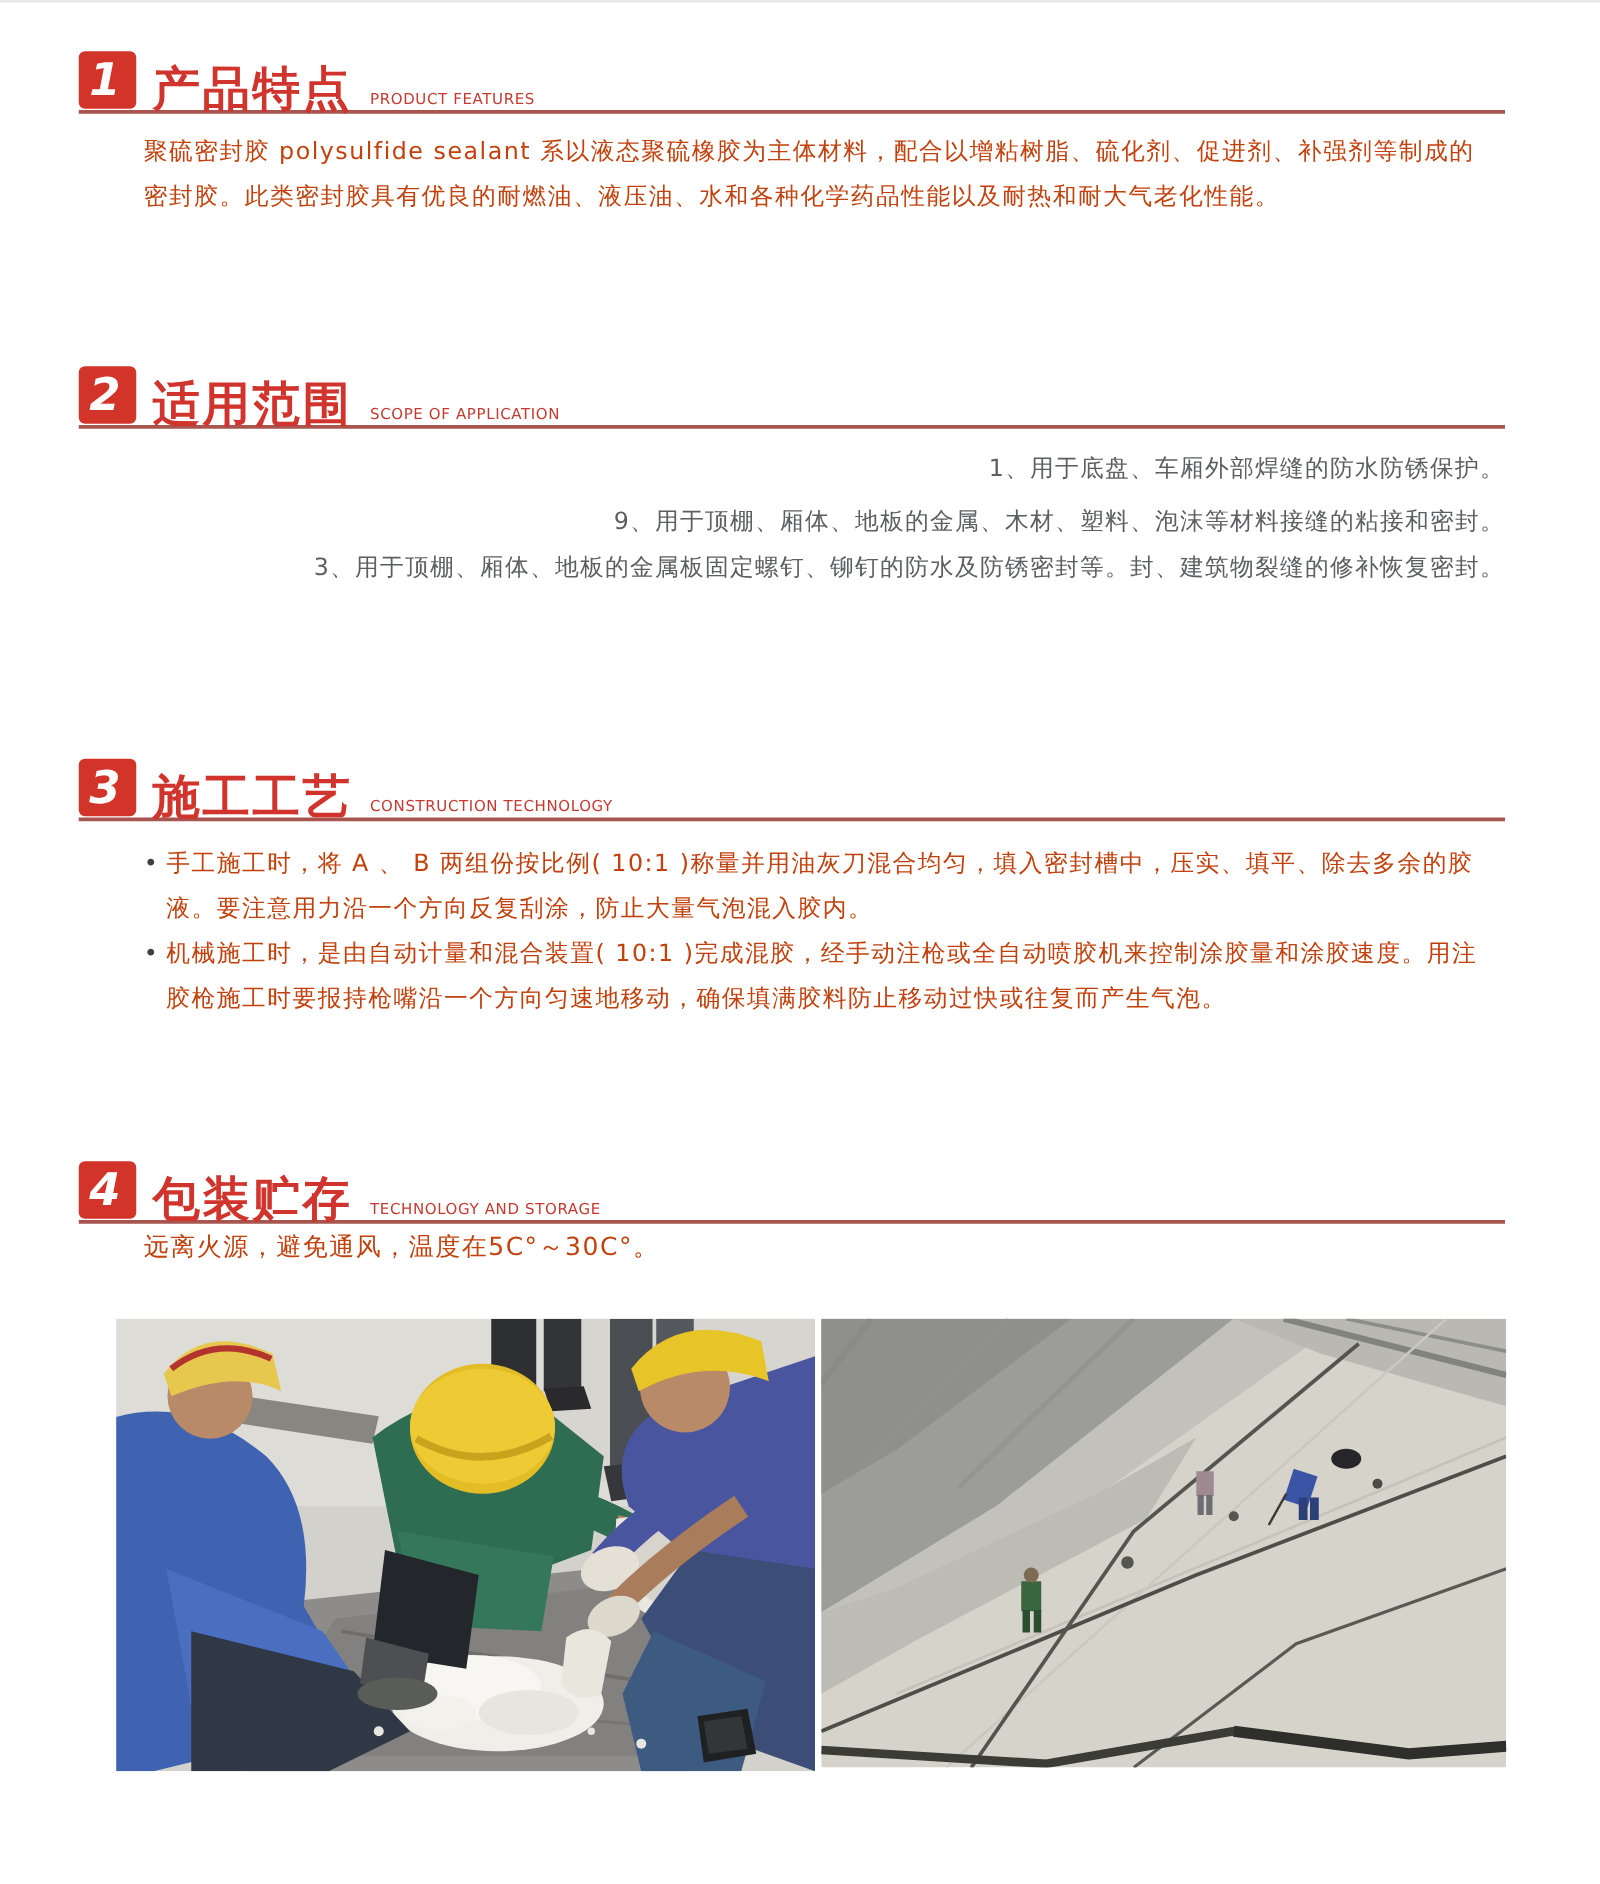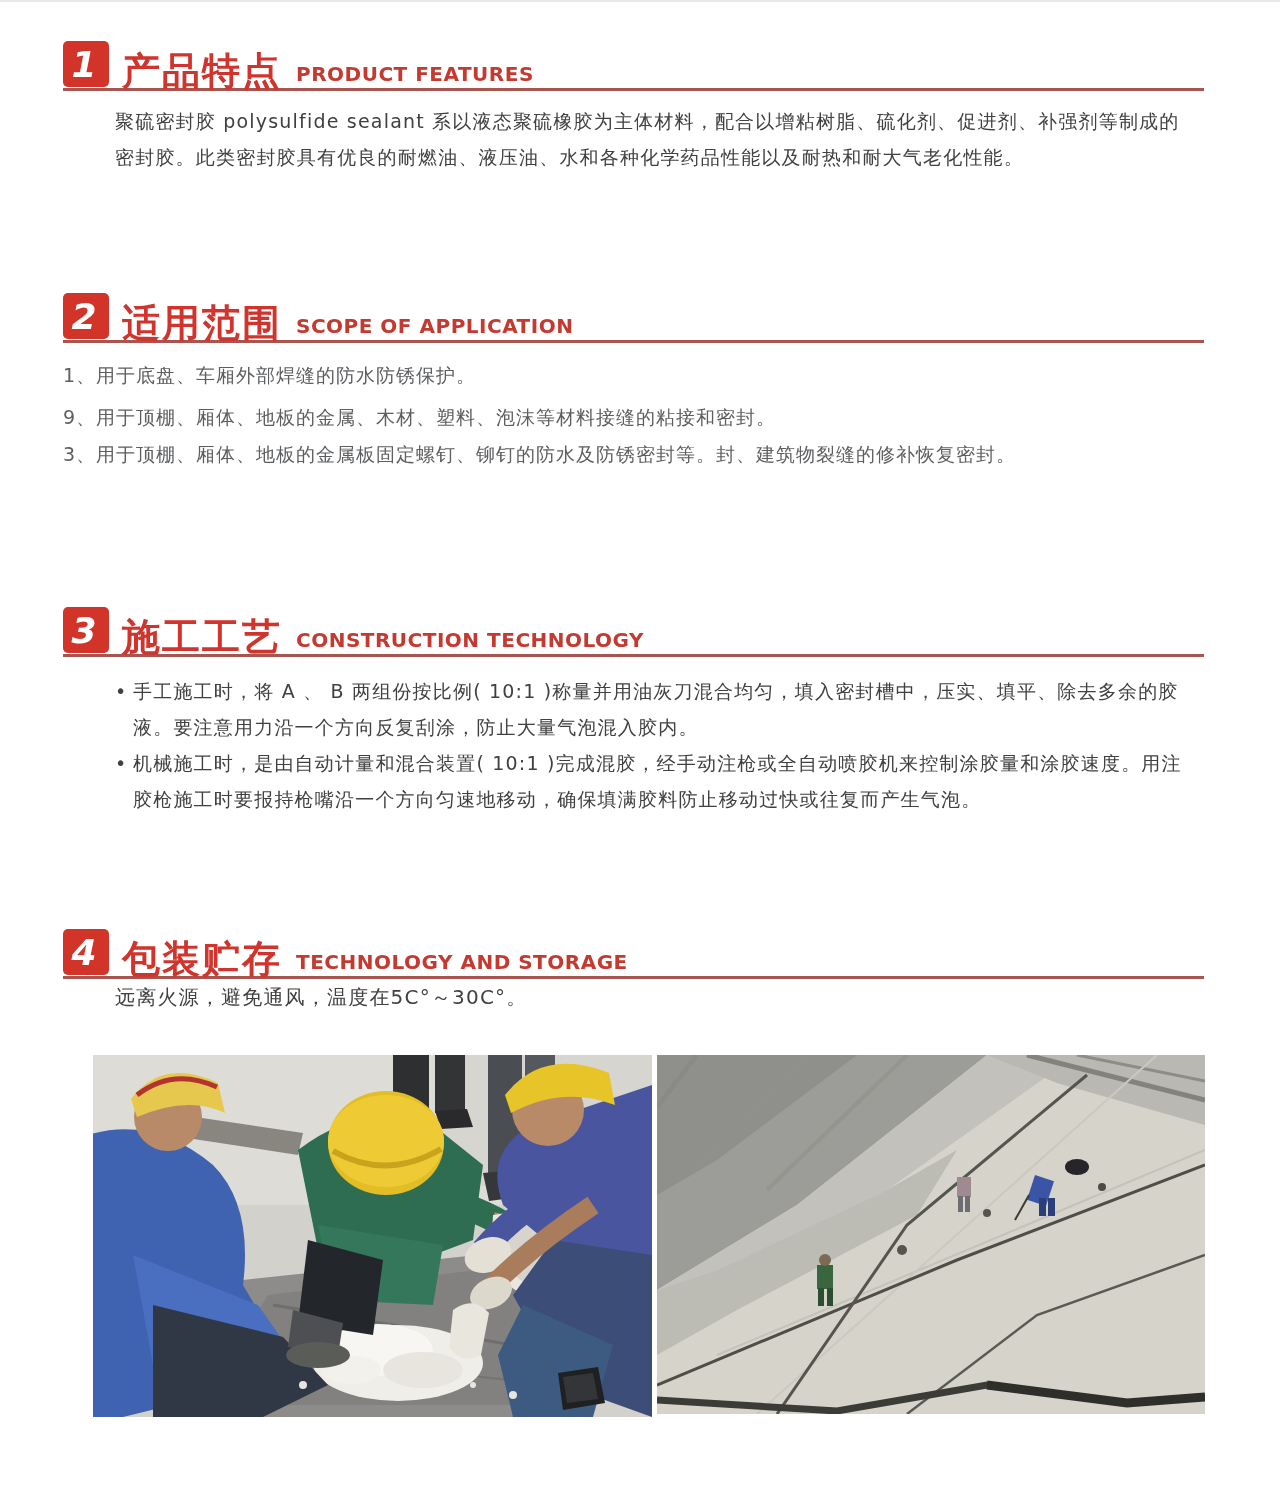--- a/index.html
+++ b/index.html
@@ -34,46 +34,46 @@
     color: #d0342c;
     font-size: 38px; font-weight: bold;
     line-height: 1;
     margin-left: 13px;
     letter-spacing: 2px;
     margin-bottom: -2px;
     margin-top: 16px;
   }
   .title-en {
     color: #c43a30;
-    font-size: 20px; font-weight: bold;
+    font-size: 12px; font-weight: normal;
     margin-left: 14px;
     margin-bottom: 2px;
     letter-spacing: 0.5px;
     white-space: nowrap;
   }
 
   
   .body-text {
     margin-left: 52px;
     width: 1075px;
-    color: #404040;
+    color: #c2410c;
     font-size: 19px;
     line-height: 36px;
     letter-spacing: 1.2px;
   }
   .lead-text {
     margin-left: 52px;
     width: 1075px;
     color: #3f4042;
     font-size: 19.5px;
     font-weight: bold;
     line-height: 36px;
     letter-spacing: 1.2px;
   }
-  .num-list { margin-top: 17px; }
+  .num-list { margin-left: 52px; margin-top: 17px; text-align: right; }
   .num-list p {
     color: #5d5e60;
     font-size: 19px;
     line-height: 30px;
     letter-spacing: 1px;
     margin-bottom: 7px;
   }
   .num-list p:first-child { margin-bottom: 12px; }
   .bullet-row {
     display: flex;

